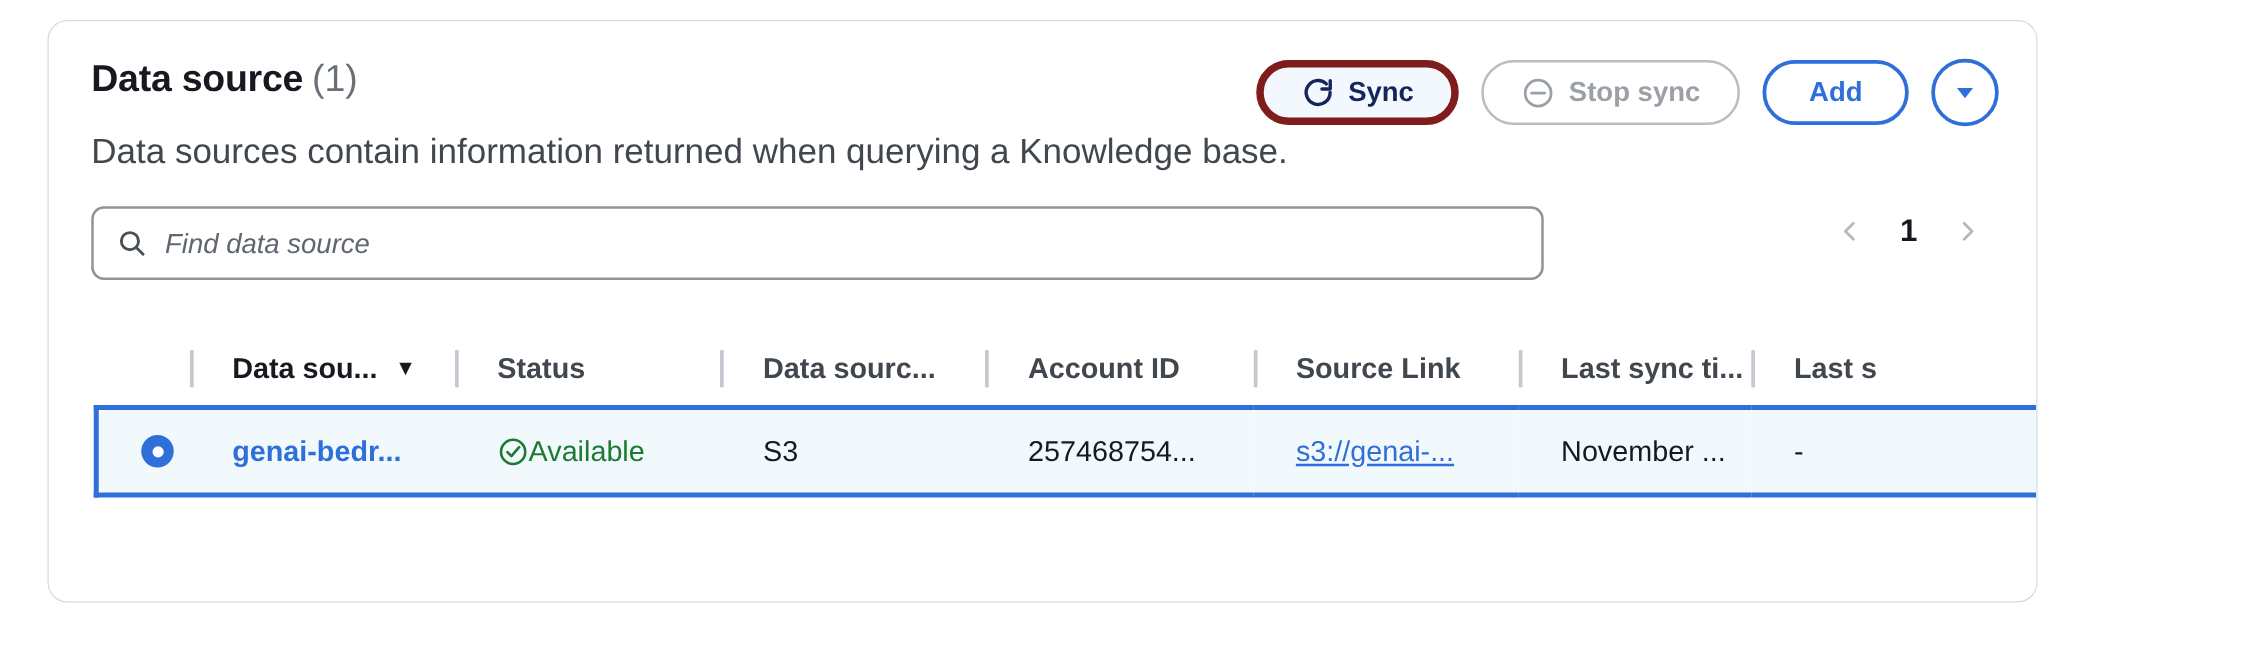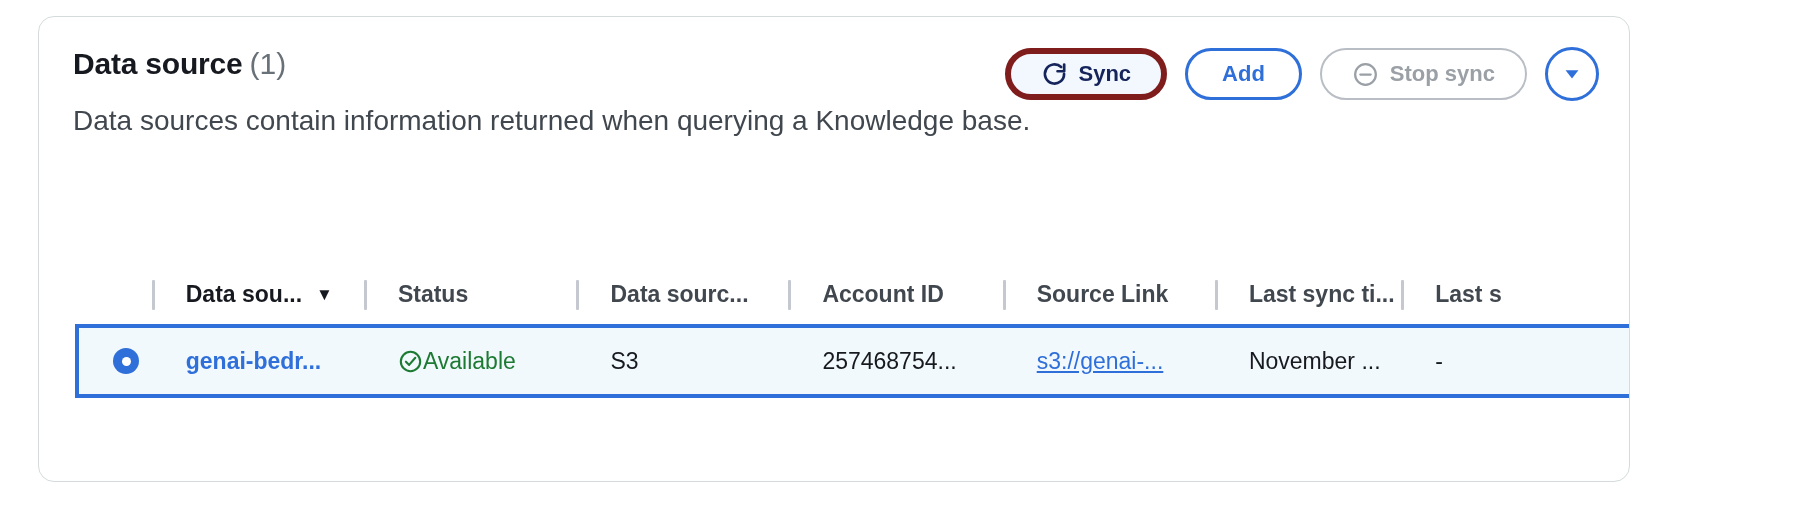--- a/index.html
+++ b/index.html
@@ -340,45 +340,75 @@
       <div class="btn btn-sync">
         <span>
           <svg class="icon-svg" width="27" height="27" viewBox="0 0 24 24" fill="none" stroke="#16245c" stroke-width="2.4" stroke-linecap="round" stroke-linejoin="round">
             <path d="M20.5 11.5a8.5 8.5 0 1 1-2.6-6.1"></path>
             <polyline points="20.6,3.2 20.6,9.1 14.7,9.1" fill="none"></polyline>
           </svg>
         </span>
         <span>Sync</span>
       </div>
 
-      <div class="btn btn-add">
-        <span>Add</span>
-      </div>
-
       <div class="btn btn-stop">
         <span>
           <svg class="icon-svg" width="27" height="27" viewBox="0 0 24 24" fill="none" stroke="#9aa0a6" stroke-width="2" stroke-linecap="round">
             <circle cx="12" cy="12" r="9.2"></circle>
             <line x1="7.4" y1="12" x2="16.6" y2="12"></line>
           </svg>
         </span>
         <span>Stop sync</span>
       </div>
 
+      <div class="btn btn-add">
+        <span>Add</span>
+      </div>
+
       <div class="btn-caret">
         <span>
           <svg class="icon-svg" width="22" height="22" viewBox="0 0 24 24">
             <polygon points="5,8 19,8 12,17" fill="#2f6fd9"></polygon>
           </svg>
         </span>
       </div>
 
     </div>
   </div>
 
+  <div class="tools-row">
+
+    <div class="search-box">
+      <span>
+        <svg class="icon-svg" width="25" height="25" viewBox="0 0 24 24" fill="none" stroke="#4a5059" stroke-width="2.2" stroke-linecap="round">
+          <circle cx="10.5" cy="10.5" r="6.6"></circle>
+          <line x1="15.4" y1="15.4" x2="20.6" y2="20.6"></line>
+        </svg>
+      </span>
+      <input class="search-input" type="text" placeholder="Find data source" style="">
+    </div>
+
+    <div class="pagination">
+      <span class="page-arrow">
+        <span>
+          <svg class="icon-svg" width="22" height="26" viewBox="0 0 24 24" fill="none" stroke="#b5b9be" stroke-width="2.4" stroke-linecap="round" stroke-linejoin="round">
+            <polyline points="15,5 8,12 15,19"></polyline>
+          </svg>
+        </span>
+      </span>
+      <span class="page-number">1</span>
+      <span class="page-arrow">
+        <span>
+          <svg class="icon-svg" width="22" height="26" viewBox="0 0 24 24" fill="none" stroke="#b5b9be" stroke-width="2.4" stroke-linecap="round" stroke-linejoin="round">
+            <polyline points="9,5 16,12 9,19"></polyline>
+          </svg>
+        </span>
+      </span>
+    </div>
+  </div>
 
   <div class="table-wrap">
     <table class="grid">
       <colgroup>
         <col class="col-select">
         <col class="col-name">
         <col class="col-status">
         <col class="col-type">
         <col class="col-acct">
         <col class="col-srclink">

